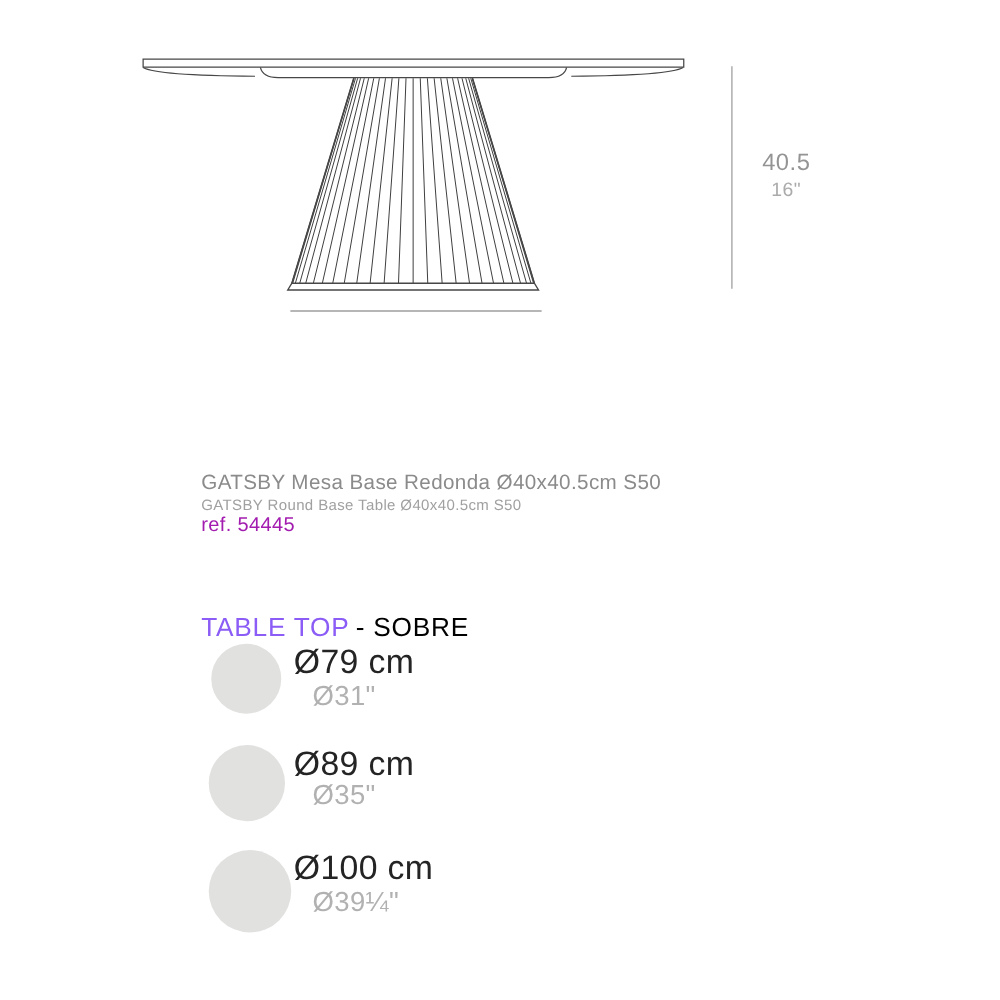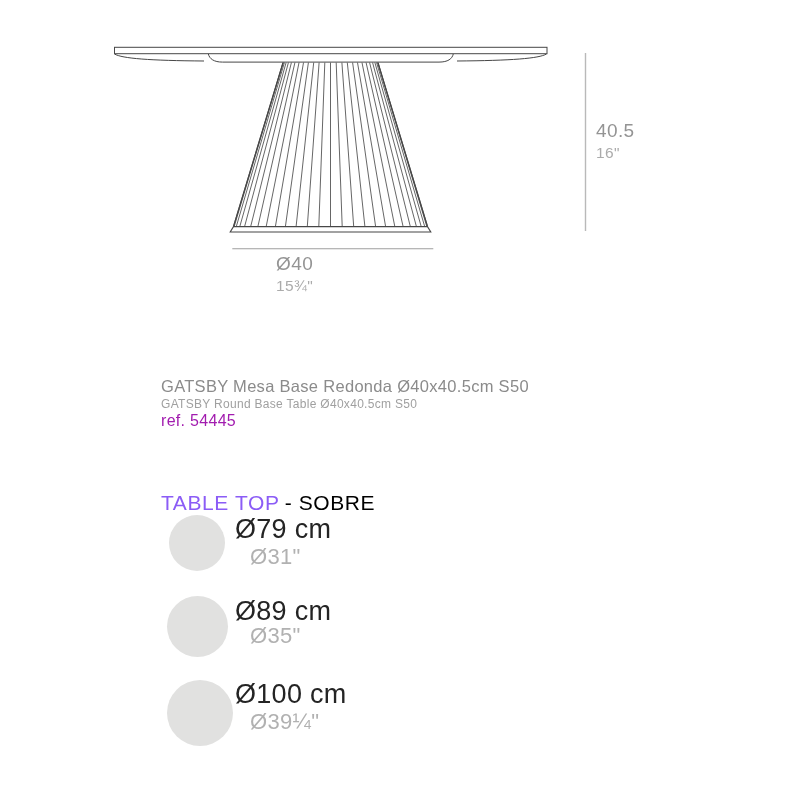--- a/index.html
+++ b/index.html
@@ -7,21 +7,21 @@
     position:relative;
     width:800px;height:800px;
     background:#ffffff;
     overflow:hidden;
     font-family:"Liberation Sans","DejaVu Sans",sans-serif;
   }
   .abs{position:absolute;margin-top:31px;}
   svg.drawing{position:absolute;top:0;left:0;}
 
   
-  .dim-block{position:absolute;text-align:left;}
+  .dim-block{position:absolute;text-align:center;}
   #dim-height{left:596px;top:119px;width:66px;}
   #dim-width{left:276px;top:252px;width:110px;}
   .dim-cm{font-size:19px;line-height:1.22;color:#949494;letter-spacing:0.4px;}
   .dim-in{font-size:15.5px;line-height:1.2;color:#ababab;letter-spacing:0.4px;margin-top:2px;}
 
   
   #product-block{left:161px;top:346px;}
   .product-line-1{font-size:16.5px;line-height:18.5px;font-weight:500;color:#8b8b8b;letter-spacing:0.3px;}
   .product-line-2{font-size:12px;line-height:17.5px;font-weight:400;color:#a0a0a0;letter-spacing:0.3px;}
   .product-line-3{font-size:16px;line-height:16.5px;font-weight:500;color:#a21caf;letter-spacing:0.3px;}
@@ -69,24 +69,20 @@
     </g>
     <line x1="585.5" y1="53" x2="585.5" y2="231" stroke="#b9b9b9" stroke-width="1.4"></line>
     <line x1="232.3" y1="248.8" x2="433.3" y2="248.8" stroke="#9e9e9e" stroke-width="1.1"></line>
   </svg>
 
   <div class="dim-block" id="dim-height">
     <div class="dim-cm">40.5</div>
     <div class="dim-in">16"</div>
   </div>
 
-  <div class="dim-block" id="dim-width">
-    <div class="dim-cm">Ø40</div>
-    <div class="dim-in">15¾"</div>
-  </div>
 
   <div class="abs" id="product-block">
     <div class="product-line-1">GATSBY Mesa Base Redonda Ø40x40.5cm S50</div>
     <div class="product-line-2">GATSBY Round Base Table Ø40x40.5cm S50</div>
     <div class="product-line-3">ref. 54445</div>
   </div>
 
   <div class="abs" id="section-heading">
     <span class="heading-muted">TABLE TOP</span><span class="heading-dark">- SOBRE</span>
   </div>

